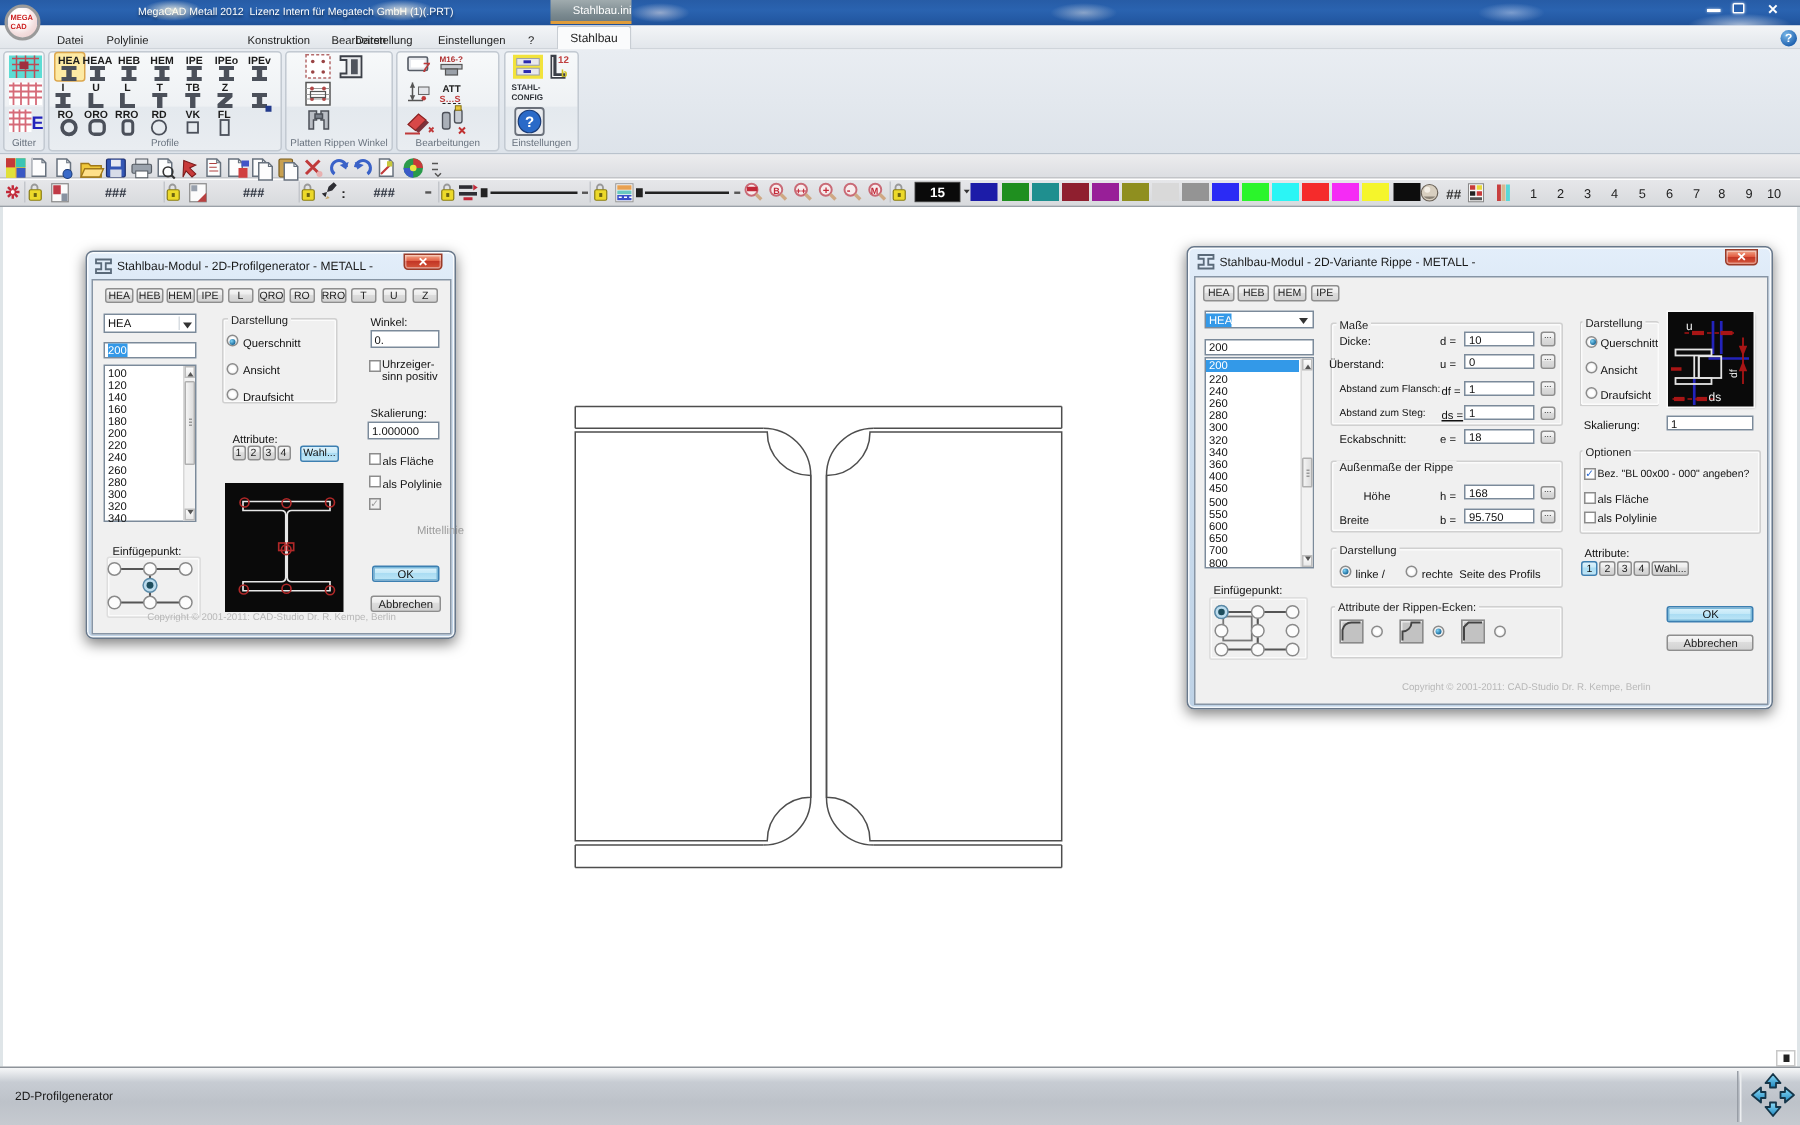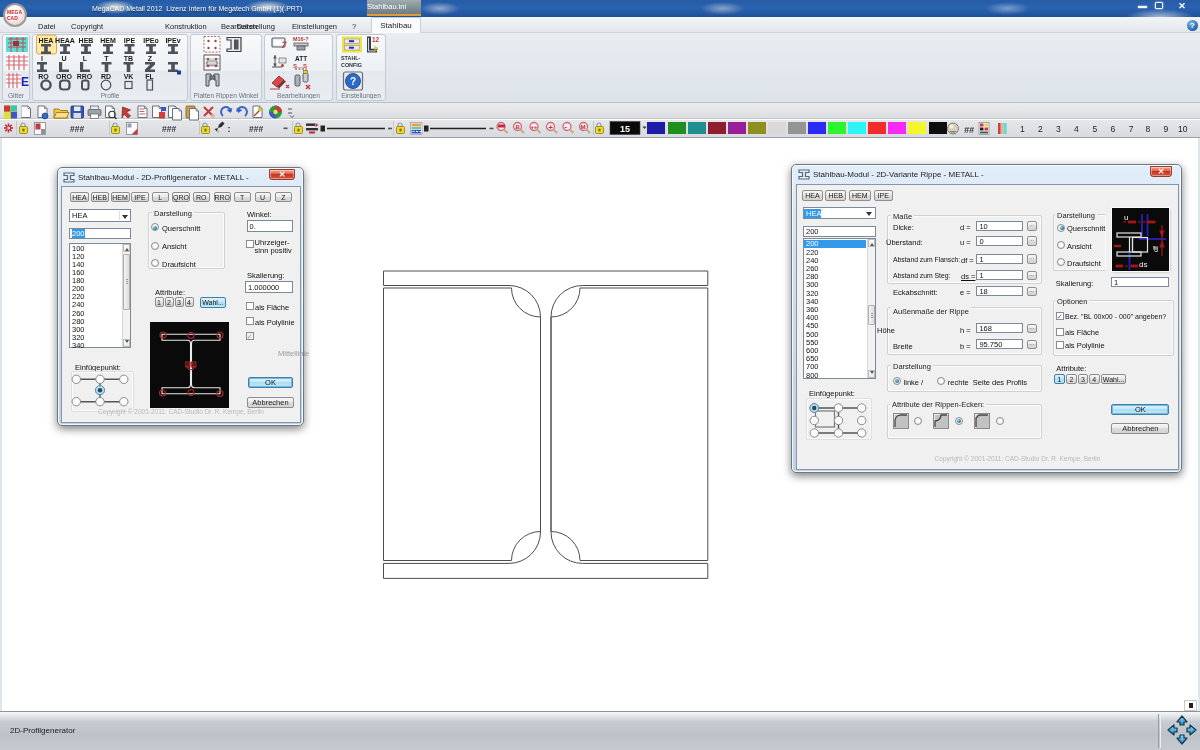--- a/index.html
+++ b/index.html
@@ -9,21 +9,21 @@
   .abs { position:absolute; }
 
   
   #titlebar { left:0; top:0; width:1200px; height:17px;
     background:linear-gradient(#275ca6 0%, #2a63b0 40%, #245aa5 75%, #1f5096 100%); }
   #titletext { left:92px; top:4.5px; width:400px; height:11px; color:#fff; font-size:7px;
     text-shadow:0 1px 2px rgba(0,0,0,.6); white-space:nowrap; }
   #stahlbauini { left:367px; top:0; width:54px; height:16px;
     background:linear-gradient(#a0abae, #7a898f 70%, #6f7e85 100%);
     border-bottom:2px solid #df9c3a; color:#fff; font-size:7.5px;
-    text-align:left; line-height:13px; }
+    text-align:right; line-height:13px; }
   .winbtn { color:#fff; font-weight:bold; text-align:center; }
 
   
   #menurow { left:0; top:17px; width:1200px; height:16px;
     background:linear-gradient(#f3f5f7, #e2e6eb); border-bottom:1px solid #cfd4da; }
   .menuitem { top:21.5px; height:11px; color:#222; font-size:7.5px; white-space:nowrap; }
   #stahlbautab { left:371px; top:17px; width:50px; height:16px; background:#fafbfc;
     border:1px solid #c8cdd3; border-bottom:none; border-radius:2px 2px 0 0;
     text-align:center; font-size:8px; color:#222; line-height:15px; }
 
@@ -91,21 +91,21 @@
   <div class="abs" style="left:985px;top:2px;width:45px;height:13px;background:radial-gradient(ellipse, rgba(245,245,255,.4), rgba(245,245,255,0) 70%);"></div>
   <div id="stahlbauini" class="abs">Stahlbau.ini</div>
 
   <div class="abs" style="left:1138px;top:6px;width:9px;height:2px;background:#fff;box-shadow:0 0 2px rgba(255,255,255,.8);"></div>
   <div class="abs" style="left:1155px;top:2px;width:8px;height:7px;border:1.5px solid #fff;border-radius:1px;box-shadow:0 0 2px rgba(255,255,255,.8);"></div>
   <div class="abs winbtn" style="left:1176px;top:1px;width:12px;height:10px;font-size:9px;">✕</div>
   <div class="abs" style="left:1125px;top:9px;width:70px;height:8px;background:radial-gradient(ellipse at 50% 100%, rgba(255,255,255,.6), rgba(255,255,255,0) 70%);"></div>
 
   <div id="menurow" class="abs"></div>
   <div class="abs menuitem" style="left:38px;">Datei</div>
-  <div class="abs menuitem" style="left:71px;">Copyright</div>
+  <div class="abs menuitem" style="left:71px;">Polylinie</div>
   <div class="abs menuitem" style="left:121px;padding-left:44px;">Konstruktion</div>
   <div class="abs menuitem" style="left:185px;margin-left:36px;">Bearbeiten</div>
   <div class="abs menuitem" style="left:237px;">Darstellung</div>
   <div class="abs menuitem" style="left:292px;">Einstellungen</div>
   <div class="abs menuitem" style="left:352px;">?</div>
   <div id="stahlbautab" class="abs">Stahlbau</div>
   <div class="abs menuitem" style="left:1164px;color:#444;margin-top:48px;">Stil&nbsp;&nbsp;&nbsp;▾</div>
   <div class="abs" style="left:1187px;top:20px;width:11px;height:11px;border-radius:50%;
     background:radial-gradient(circle at 35% 30%, #7ab8e8, #1d5fae 75%);color:#fff;font-size:8px;
     font-weight:bold;text-align:center;line-height:11px;">?</div>
@@ -656,21 +656,21 @@
         <div class="lbl" style="left:164px;top:87px;text-decoration:underline;">ds =</div>
       <div class="field" style="left:179.4px;top:85px;width:47px;height:10px;line-height:9px;">1</div>
       <div class="btn" style="left:229.8px;top:85.5px;width:10px;height:9.5px;line-height:5px;font-size:6px;">...</div>
       <div class="lbl" style="left:96px;top:103px;">Eckabschnitt:</div>
         <div class="lbl" style="left:163px;top:103px;">e =</div>
       <div class="field" style="left:179.4px;top:101.2px;width:47px;height:10px;line-height:9px;">18</div>
       <div class="btn" style="left:229.8px;top:101.7px;width:10px;height:9.5px;line-height:5px;font-size:6px;">...</div>
 
       <div class="grpbox" style="left:90px;top:122px;width:155px;height:48px;"></div>
       <div class="grplabel" style="left:94px;top:122px;">Außenmaße der Rippe</div>
-      <div class="lbl" style="left:80px;top:140.5px;">Höhe</div>
+      <div class="lbl" style="left:112px;top:140.5px;">Höhe</div>
         <div class="lbl" style="left:163px;top:140.5px;">h =</div>
       <div class="field" style="left:179.4px;top:138px;width:47px;height:10px;line-height:9px;">168</div>
       <div class="btn" style="left:229.8px;top:138.5px;width:10px;height:9.5px;line-height:5px;font-size:6px;">...</div>
       <div class="lbl" style="left:96px;top:156.5px;">Breite</div>
         <div class="lbl" style="left:163px;top:156.5px;">b =</div>
       <div class="field" style="left:179.4px;top:154px;width:47px;height:10px;line-height:9px;">95.750</div>
       <div class="btn" style="left:229.8px;top:154.5px;width:10px;height:9.5px;line-height:5px;font-size:6px;">...</div>
 
       <div class="grpbox" style="left:90px;top:180px;width:155px;height:27px;"></div>
       <div class="grplabel" style="left:94px;top:176.5px;">Darstellung</div>

